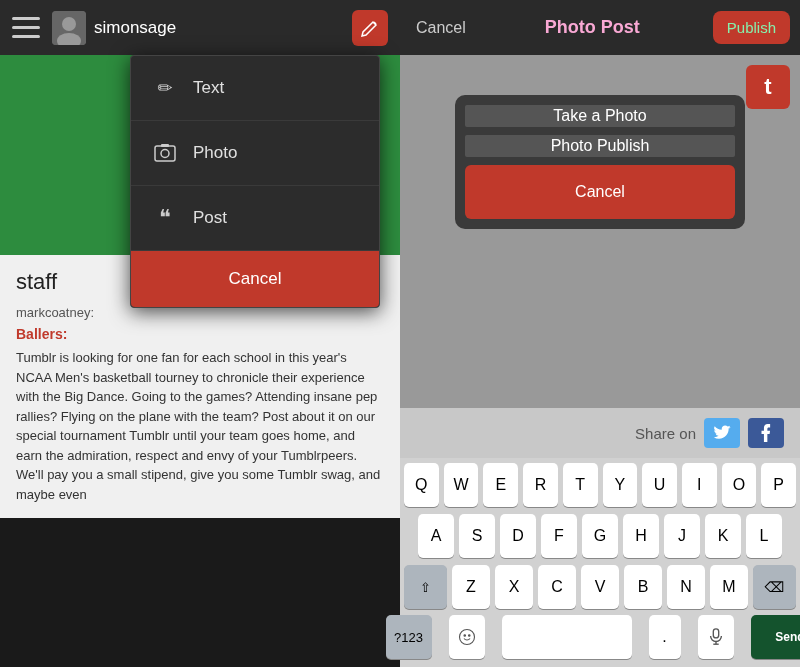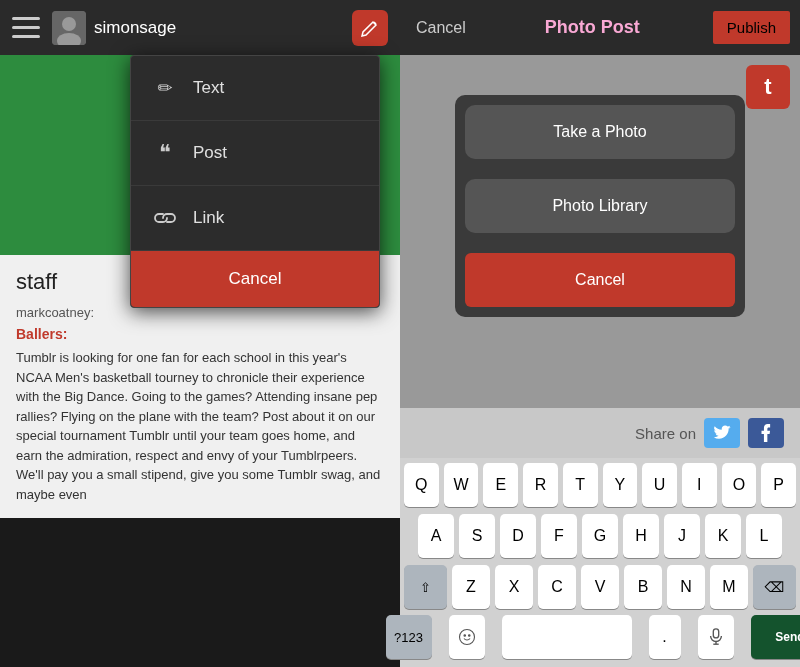--- a/index.html
+++ b/index.html
@@ -145,22 +145,22 @@
       padding: 0 10px;
     }
     .right-cancel-btn {
       color: #ccc; font-size: 16px; cursor: pointer; padding: 8px 6px;
     }
     .right-title {
       flex: 1; text-align: center; color: #f9a8d4; font-size: 18px; font-weight: 600;
     }
     .right-publish-btn {
       background: #c0392b;
-      color: #000000; font-size: 15px; padding: 8px 14px;
-      border-radius: 2px; cursor: pointer; font-weight: 500;
+      color: #86efac; font-size: 15px; padding: 8px 14px;
+      border-radius: 8px; cursor: pointer; font-weight: 500;
     }
 
     
     .photo-post-area {
       flex: 1;
       background: #999;
       position: relative;
       display: flex; align-items: flex-start; justify-content: center;
       padding-top: 20px;
     }
@@ -179,23 +179,23 @@
       border-radius: 10px;
       width: 290px;
       padding: 10px;
       margin-top: 20px;
     }
     .photo-option {
       background: #555;
       color: #fff;
       font-size: 16px;
       text-align: center;
-      padding: 18px;
-      border-radius: 10px;
-      margin-bottom: 20px;
+      padding: 2px;
+      border-radius: 2px;
+      margin-bottom: 8px;
       cursor: pointer;
     }
     .photo-cancel {
       background: #c0392b;
       color: #fff;
       font-size: 16px;
       text-align: center;
       padding: 18px;
       border-radius: 6px;
       cursor: pointer;
@@ -296,31 +296,32 @@
       </svg>
     </div>
   </div>
 
   <div class="dropdown-menu">
     <div class="menu-item">
       <span class="menu-icon">✏</span>
       <span>Text</span>
     </div>
     <div class="menu-item">
+      <span class="menu-icon">
+        <svg width="22" height="20" viewBox="0 0 22 20" fill="none">
+          <rect x="1" y="3" width="20" height="15" rx="2" stroke="#ccc" stroke-width="1.5"></rect>
+          <circle cx="11" cy="10.5" r="4" stroke="#ccc" stroke-width="1.5"></circle>
+          <rect x="7" y="1" width="8" height="3" rx="1" fill="#ccc"></rect>
+        </svg>
+      </span>
+      <span>Photo</span>
+    </div>
+    <div class="menu-item">
       <span class="menu-icon" style="font-size:22px;">❝</span>
       <span>Post</span>
-    </div>
-    <div class="menu-item">
-      <span class="menu-icon">
-        <svg width="22" height="14" viewBox="0 0 22 14" fill="none">
-          <path d="M9 7c0-2.2 1.8-4 4-4h4a4 4 0 0 1 0 8h-4" stroke="#ccc" stroke-width="1.8" stroke-linecap="round"></path>
-          <path d="M13 7c0 2.2-1.8 4-4 4H5a4 4 0 0 1 0-8h4" stroke="#ccc" stroke-width="1.8" stroke-linecap="round"></path>
-        </svg>
-      </span>
-      <span>Link</span>
     </div>
     <div class="menu-item menu-cancel">
       <span>Cancel</span>
     </div>
   </div>
 
   <div class="blog-content">
     <div class="blog-hero">
       <span class="blog-hero-text">SI</span>
       <span class="blog-hero-sub">on tumblr.</span>
@@ -340,21 +341,21 @@
     <span class="right-cancel-btn">Cancel</span>
     <span class="right-title">Photo Post</span>
     <span class="right-publish-btn">Publish</span>
   </div>
 
   <div class="photo-post-area">
     <div class="tumblr-logo">t</div>
 
     <div class="photo-modal">
       <div class="photo-option">Take a Photo</div>
-      <div class="photo-option">Photo Library</div>
+      <div class="photo-option">Photo Publish</div>
       <div class="photo-cancel">Cancel</div>
     </div>
   </div>
 
   <div class="share-row">
     <span class="share-label">Share on</span>
     <div class="share-btn share-twitter">
       <svg width="18" height="16" viewBox="0 0 24 20" fill="white">
         <path d="M23 3a10.9 10.9 0 0 1-3.14 1.53A4.48 4.48 0 0 0 22.43.36a9 9 0 0 1-2.88 1.1A4.52 4.52 0 0 0 16.11 0c-2.5 0-4.52 2.03-4.52 4.53 0 .35.04.7.11 1.04A12.83 12.83 0 0 1 2.29.84a4.52 4.52 0 0 0 1.4 6.04A4.48 4.48 0 0 1 1.64 6v.06a4.54 4.54 0 0 0 3.63 4.44c-.38.1-.78.16-1.19.16-.29 0-.57-.03-.85-.08a4.53 4.53 0 0 0 4.23 3.14A9.07 9.07 0 0 1 1 15.54a12.8 12.8 0 0 0 6.95 2.04c8.34 0 12.9-6.91 12.9-12.9l-.01-.59A9.22 9.22 0 0 0 23 2z"></path>
       </svg>

